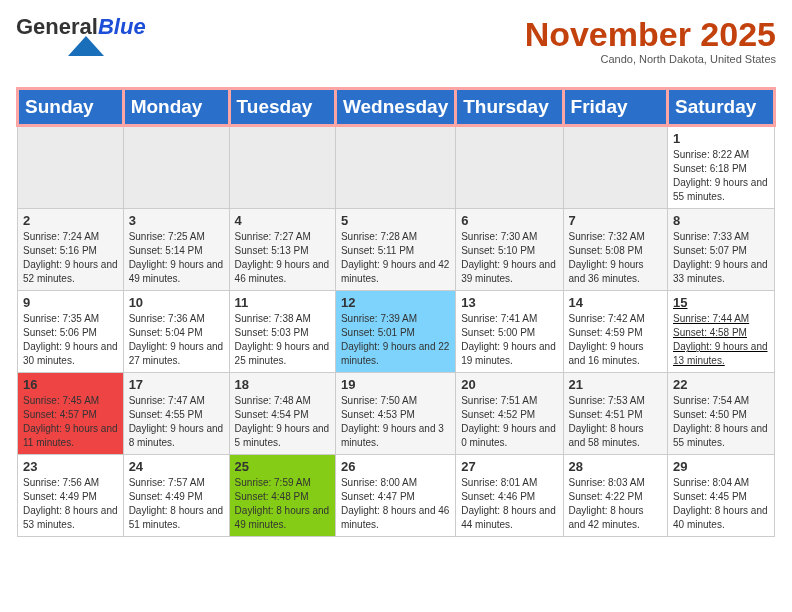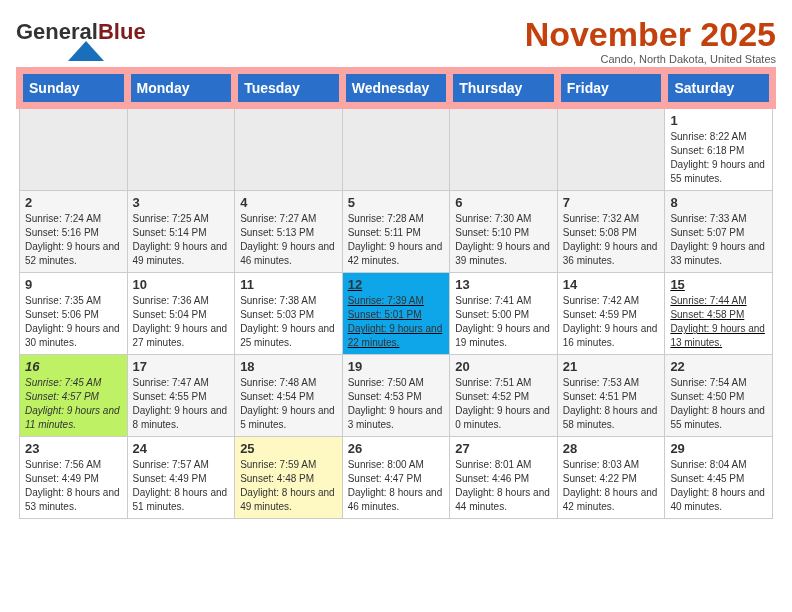--- a/index.html
+++ b/index.html
@@ -6,22 +6,22 @@
     body {
       font-family: Arial, sans-serif;
       background: #fff;
       width: 792px;
       min-height: 612px;
       padding: 16px;
     }
     .header-area {
       display: flex;
       justify-content: space-between;
-      align-items: center;
-      margin-bottom: 2px;
+      align-items: flex-start;
+      margin-bottom: 22px;
     }
     .logo {
       display: flex;
       flex-direction: column;
       align-items: flex-start;
     }
     .logo-text {
       font-size: 22px;
       font-weight: bold;
       color: #333;
@@ -47,25 +47,25 @@
       color: #555;
     }
     .calendar-table {
       width: 100%;
       border-collapse: collapse;
       border: 1px solid #ccc;
     }
     .calendar-table th {
       background-color: #2a6fc9;
       color: #fff;
-      font-size: 14px;
+      font-size: 19px;
       font-weight: bold;
       padding: 6px 6px;
       text-align: left;
-      border: 7px solid #fca5a5;
+      border: 3px solid #fca5a5;
     }
     .calendar-table td {
       border: 1px solid #ccc;
       vertical-align: top;
       padding: 4px 5px;
       width: calc(100% / 7);
       min-height: 70px;
       background: #fff;
     }
     .calendar-table tr:nth-child(even) td {
@@ -87,21 +87,21 @@
       line-height: 1.4;
     }
   </style>
 </head>
 <body>
 
 <div class="header-area">
   <div class="logo">
     <div style="display:flex; align-items:center;">
       <span class="logo-text">General</span>
-      <span class="logo-text" style="color:#7f1d1d;">Blue</span>
+      <span class="logo-text" style="color:#1d4ed8;font-style:italic;">Blue</span>
     </div>
     <svg class="logo-blue-shape" viewBox="0 0 36 20" xmlns="http://www.w3.org/2000/svg">
       <polygon points="0,20 18,0 36,20" fill="#1a6fba"></polygon>
     </svg>
   </div>
   <div class="title-area">
     <div class="month-title">November 2025</div>
     <div class="location-title">Cando, North Dakota, United States</div>
   </div>
 </div>
@@ -189,21 +189,21 @@
           <div class="day-info">Sunrise: 7:36 AM
 Sunset: 5:04 PM
 Daylight: 9 hours and 27 minutes.</div>
         </td>
         <td style="background: rgb(255, 255, 255);">
           <span class="day-number">11</span>
           <div class="day-info">Sunrise: 7:38 AM
 Sunset: 5:03 PM
 Daylight: 9 hours and 25 minutes.</div>
         </td>
-        <td style="background: #0ea5e9; text-decoration: underline;">
+        <td style="background: #7dd3fc;">
           <span class="day-number">12</span>
           <div class="day-info">Sunrise: 7:39 AM
 Sunset: 5:01 PM
 Daylight: 9 hours and 22 minutes.</div>
         </td>
         <td style="background: rgb(255, 255, 255);">
           <span class="day-number">13</span>
           <div class="day-info">Sunrise: 7:41 AM
 Sunset: 5:00 PM
 Daylight: 9 hours and 19 minutes.</div>
@@ -215,21 +215,21 @@
 Daylight: 9 hours and 16 minutes.</div>
         </td>
         <td style="background: rgb(255, 255, 255); text-decoration: underline;">
           <span class="day-number">15</span>
           <div class="day-info">Sunrise: 7:44 AM
 Sunset: 4:58 PM
 Daylight: 9 hours and 13 minutes.</div>
         </td>
       </tr>
       <tr>
-        <td style="background: #bef264; font-style: italic;">
+        <td style="background: #ef4444;">
           <span class="day-number">16</span>
           <div class="day-info">Sunrise: 7:45 AM
 Sunset: 4:57 PM
 Daylight: 9 hours and 11 minutes.</div>
         </td>
         <td style="background: rgb(245, 245, 245);">
           <span class="day-number">17</span>
           <div class="day-info">Sunrise: 7:47 AM
 Sunset: 4:55 PM
 Daylight: 9 hours and 8 minutes.</div>
@@ -271,21 +271,21 @@
           <div class="day-info">Sunrise: 7:56 AM
 Sunset: 4:49 PM
 Daylight: 8 hours and 53 minutes.</div>
         </td>
         <td style="background: rgb(255, 255, 255); margin-left: 25px;">
           <span class="day-number">24</span>
           <div class="day-info">Sunrise: 7:57 AM
 Sunset: 4:49 PM
 Daylight: 8 hours and 51 minutes.</div>
         </td>
-        <td style="background: #fef9c3;">
+        <td style="background: #84cc16;">
           <span class="day-number">25</span>
           <div class="day-info">Sunrise: 7:59 AM
 Sunset: 4:48 PM
 Daylight: 8 hours and 49 minutes.</div>
         </td>
         <td style="background: rgb(255, 255, 255);">
           <span class="day-number">26</span>
           <div class="day-info">Sunrise: 8:00 AM
 Sunset: 4:47 PM
 Daylight: 8 hours and 46 minutes.</div>

